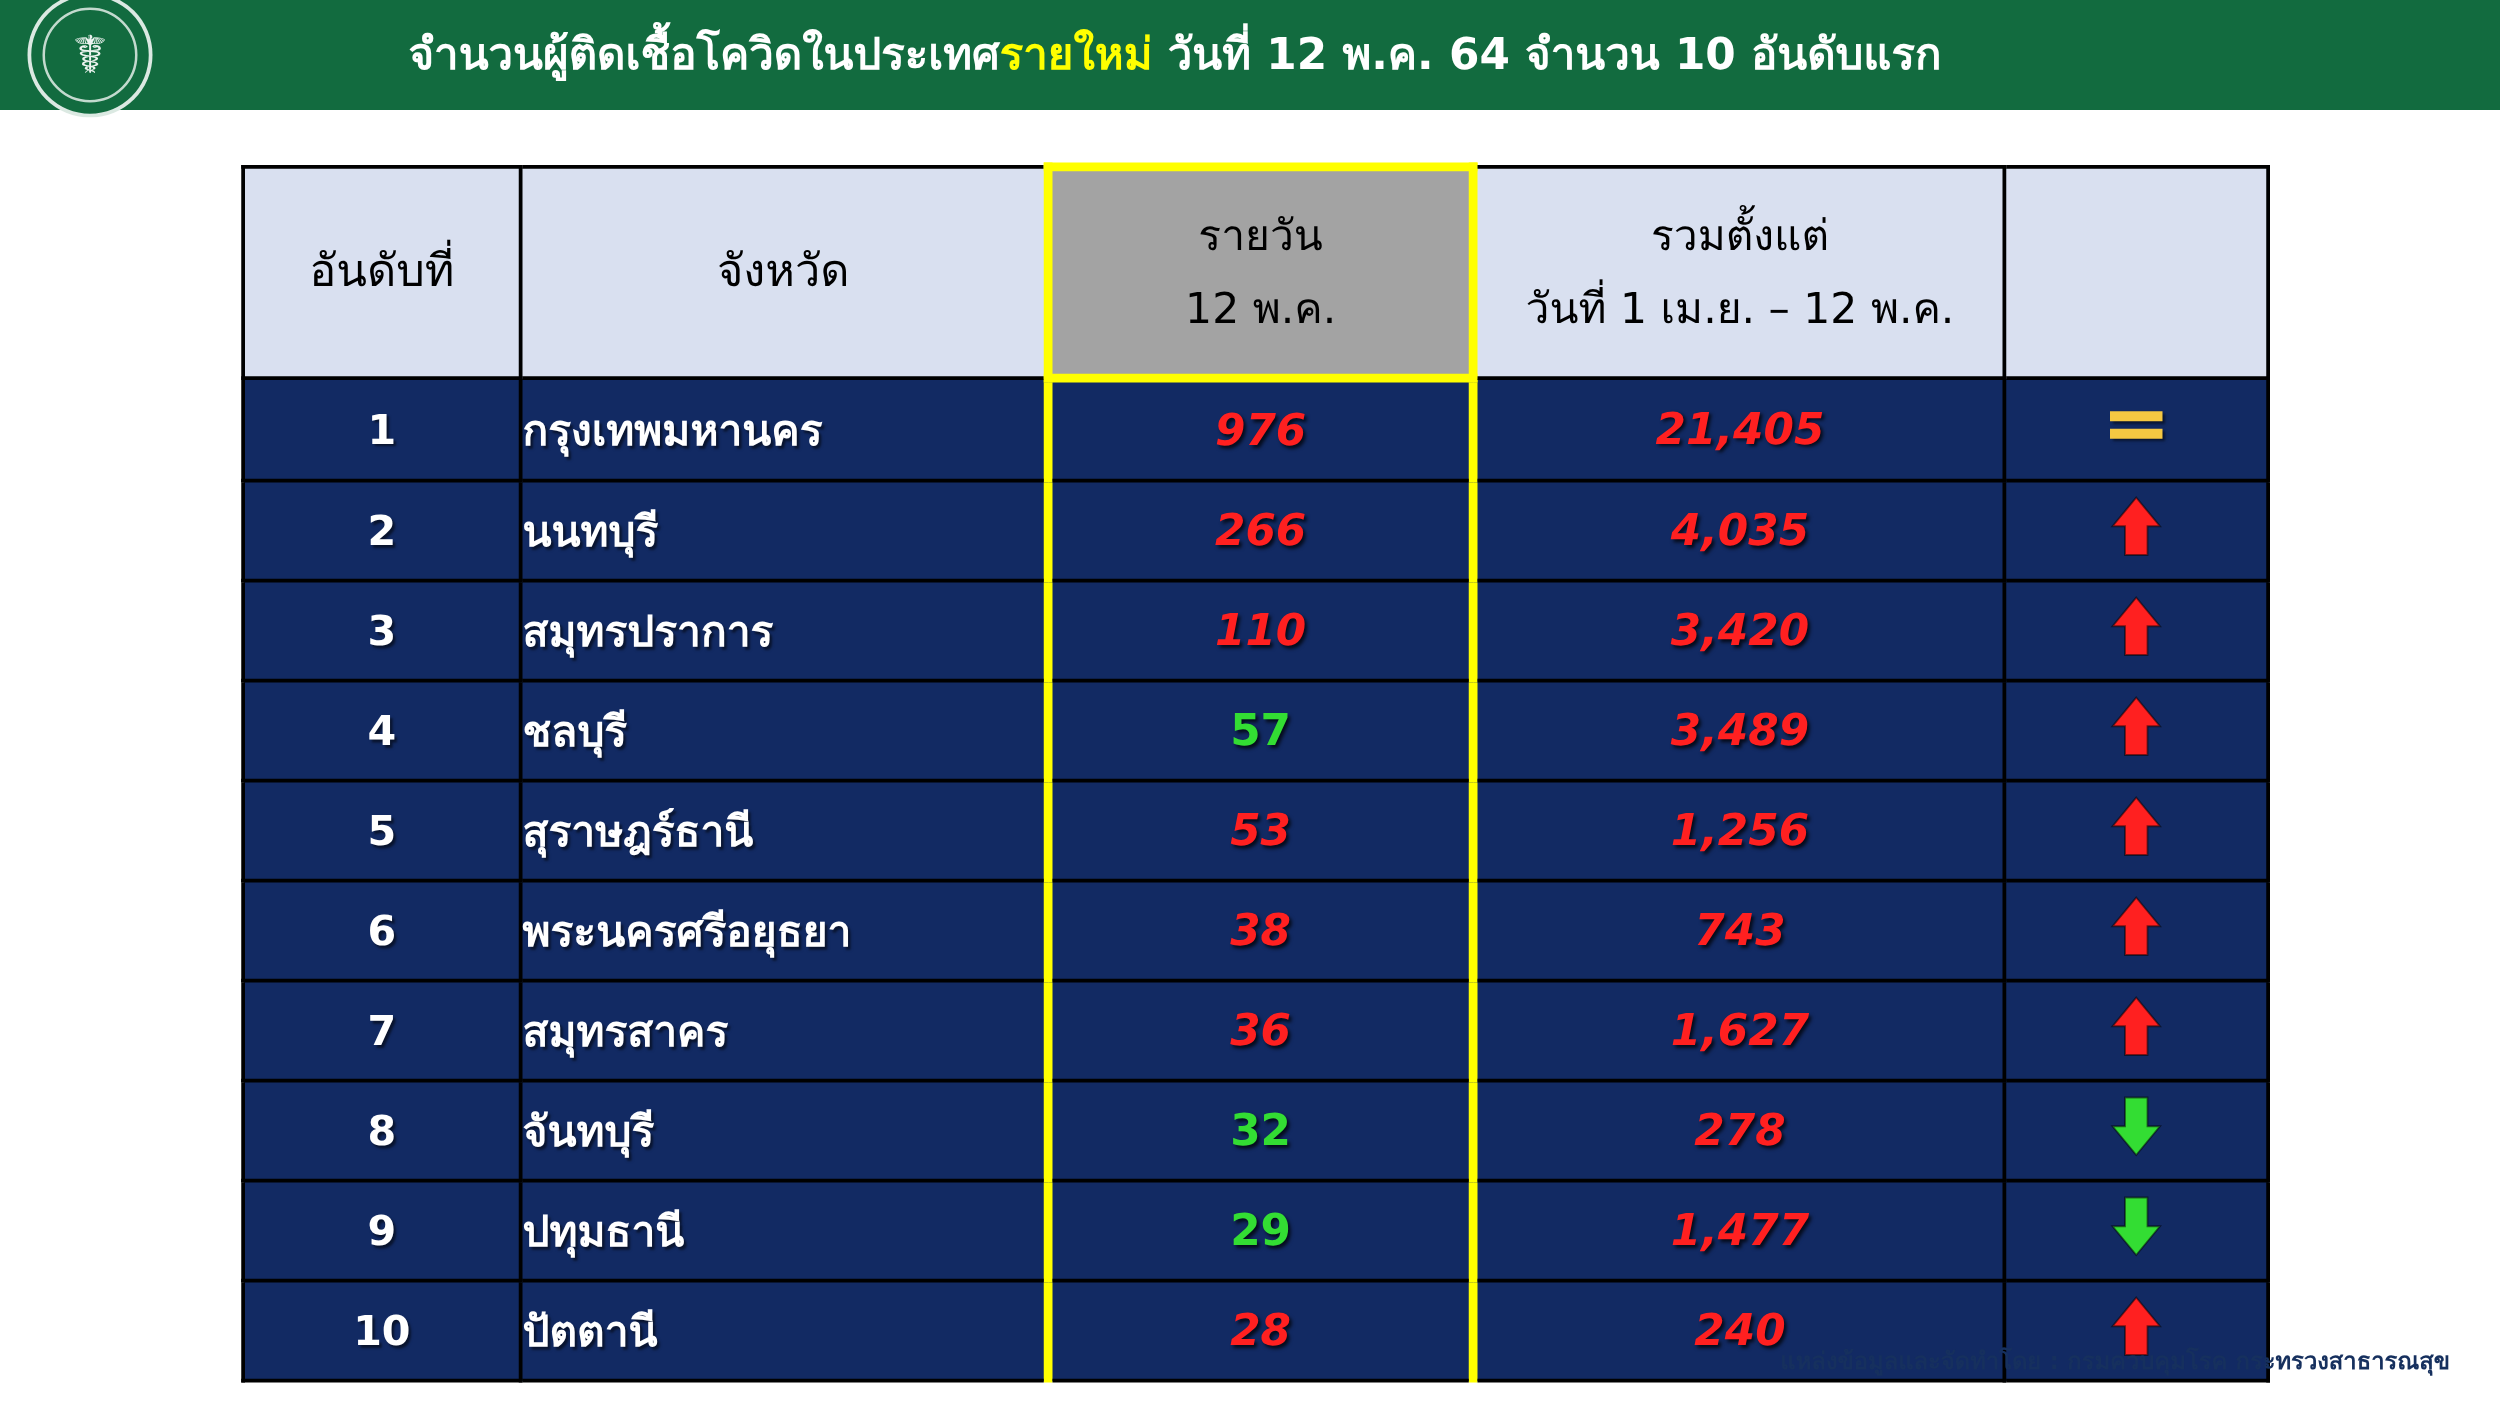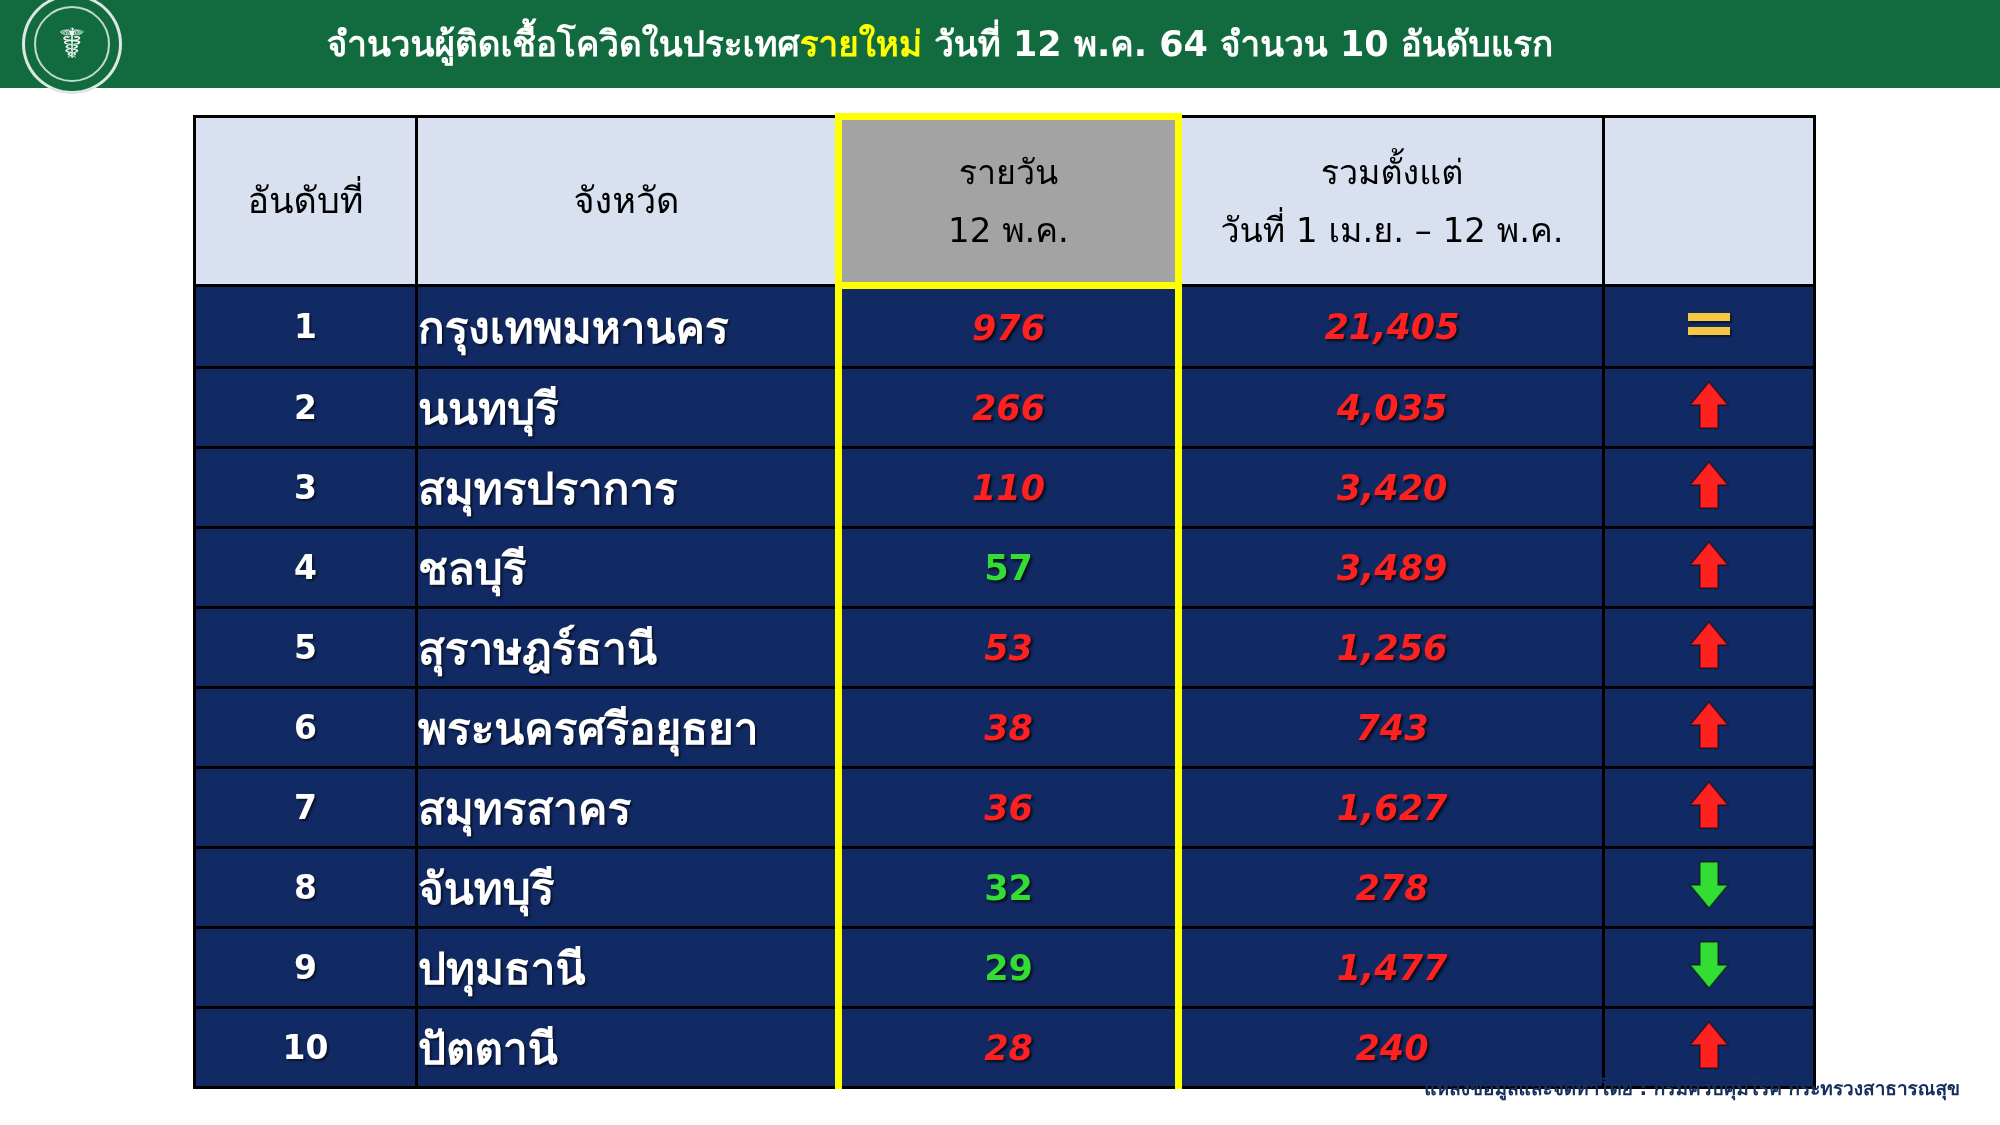--- a/index.html
+++ b/index.html
@@ -74,21 +74,21 @@
     font-family: "DejaVu Sans", "Liberation Sans", sans-serif;
   }
   .hl-yellow {
     color: #FFFF00;
   }
 
   
   .table-wrap {
     position: absolute;
     left: 193px;
-    top: 113px;
+    top: 130px;
     width: 1620px;
   }
   table.data-table {
     border-collapse: collapse;
     width: 1620px;
     table-layout: fixed;
   }
   table.data-table th,
   table.data-table td {
     border: 3px solid #000000;
@@ -130,21 +130,21 @@
     height: 77px;
   }
   td.rank-cell {
     color: #ffffff;
     font-size: 33px;
     font-weight: 700;
     text-shadow: 2px 2px 2px rgba(0,0,0,0.55);
   }
   td.prov-cell {
     color: #ffffff;
-    font-size: 44px;
+    font-size: 34px;
     font-weight: 700;
     text-align: left;
     padding-left: 18px;
     text-shadow: 2px 2px 2px rgba(0,0,0,0.55);
   }
   td.daily-cell {
     font-size: 35px;
     font-weight: 700;
     border-left: 7px solid #FFFF00 !important;
     border-right: 7px solid #FFFF00 !important;

